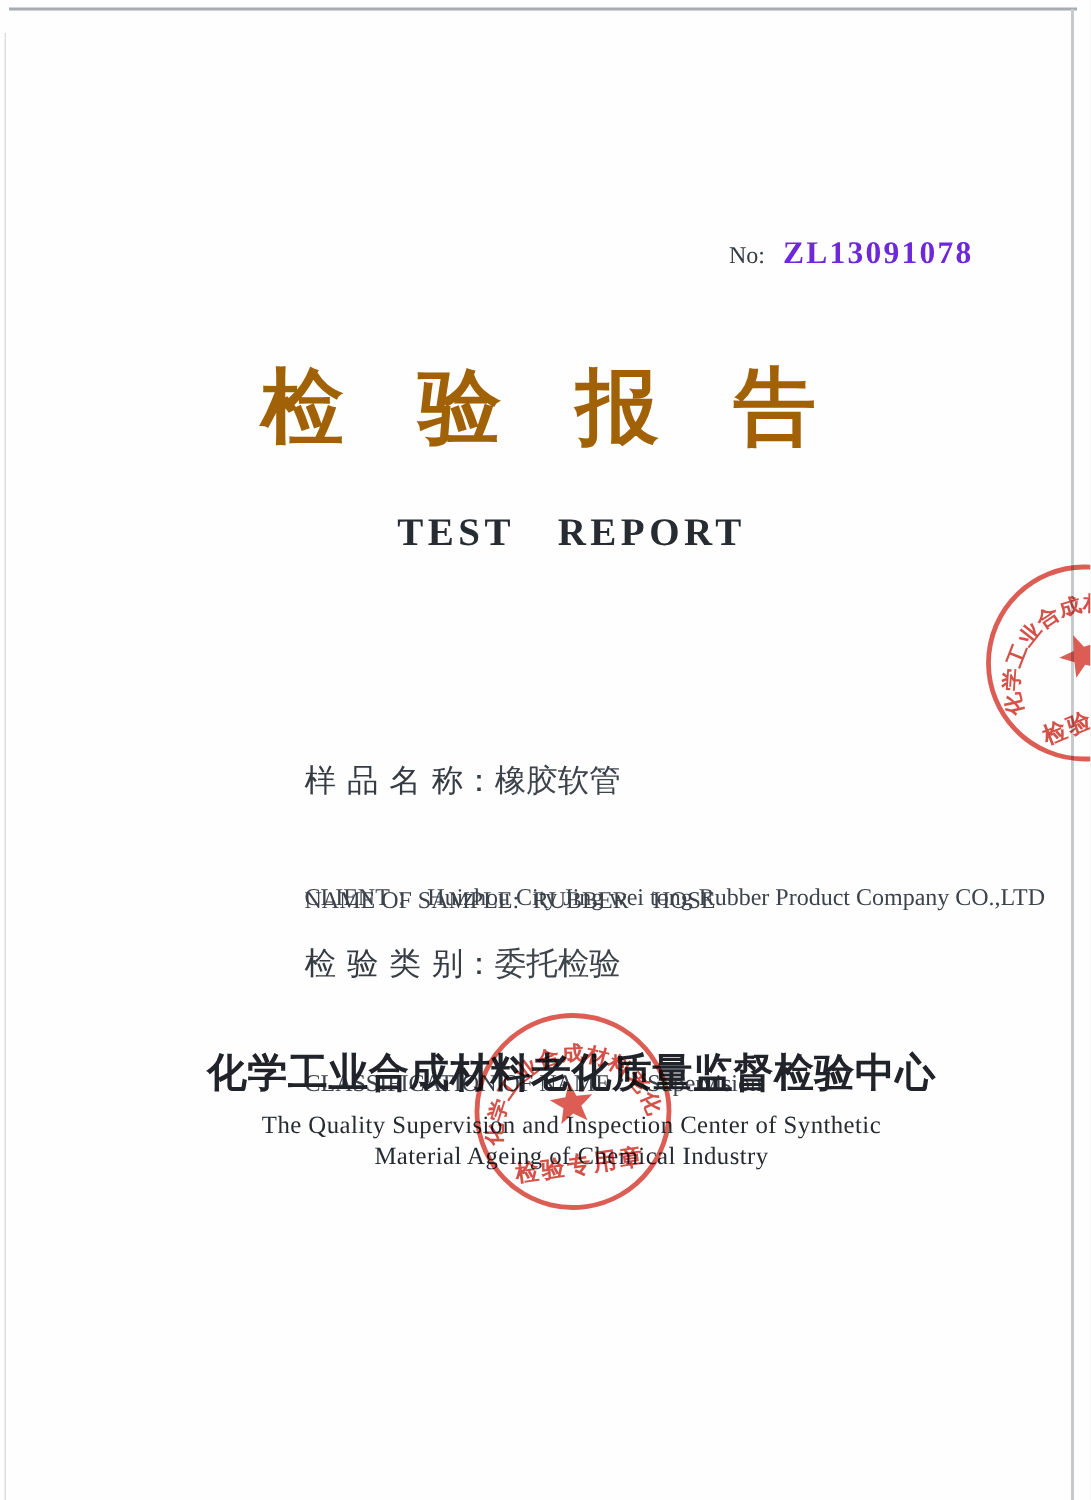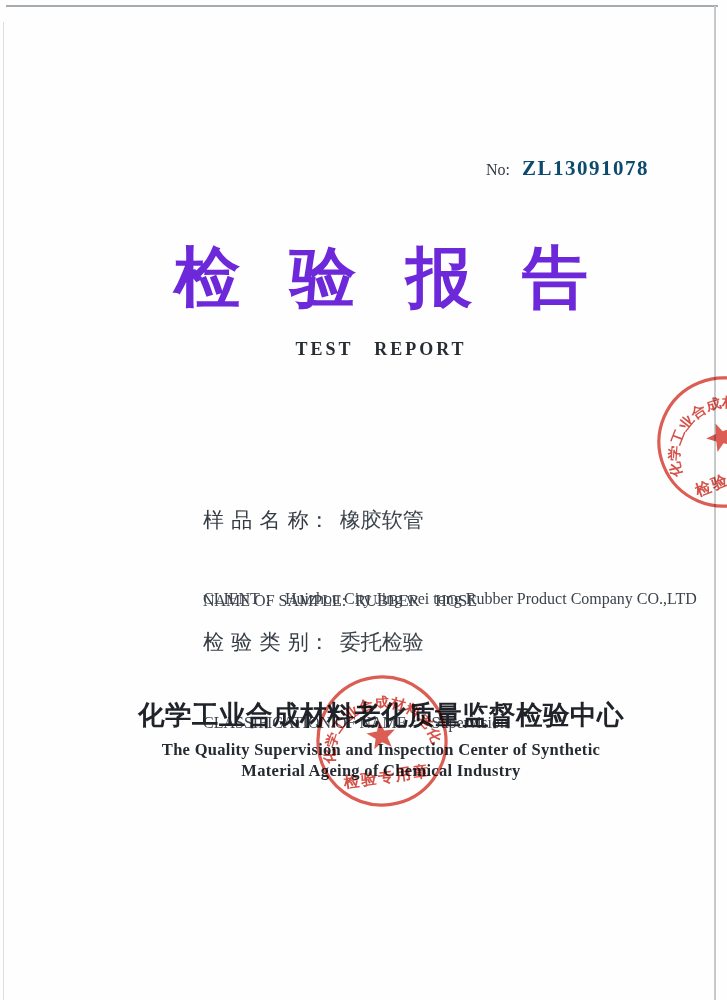--- a/index.html
+++ b/index.html
@@ -9,47 +9,47 @@
     font-family:"Liberation Serif","DejaVu Serif",serif;
     color:#2c3138;
   }
   
   .edge-top{position:absolute;left:6px;top:5px;width:712px;height:2px;background:#979da3;opacity:.85;}
   .edge-right{position:absolute;left:714px;top:6px;width:2px;height:994px;background:#c6cacd;}
   .edge-left{position:absolute;left:3px;top:22px;width:1px;height:978px;background:#dcdee0;}
 
   .report-no{position:absolute;left:470px;top:138px;white-space:pre;}
   .report-no .no-label{font-size:16px;color:#333a42;}
-  .report-no .no-value{font-size:21px;font-weight:bold;letter-spacing:1.5px;margin-left:12px;color:#0c4a6e;}
+  .report-no .no-value{font-size:21px;font-weight:bold;letter-spacing:1.5px;margin-left:12px;color:#6d28d9;}
 
   .title-zh{
     position:absolute;left:174px;top:243px;line-height:1.05;
-    font-size:66px;font-weight:600;letter-spacing:50px;color:#6d28d9;white-space:pre;
+    font-size:55px;font-weight:600;letter-spacing:50px;color:#a16207;white-space:pre;
   }
   .title-en{
     position:absolute;left:381px;top:337px;transform:translateX(-50%);
-    font-size:18px;font-weight:bold;letter-spacing:3px;white-space:pre;color:#272c32;
+    font-size:26px;font-weight:bold;letter-spacing:3px;white-space:pre;color:#272c32;
   }
 
   .field{position:absolute;left:203px;white-space:pre;}
   .field .zh{font-size:21px;line-height:28px;color:#353b43;word-spacing:2px;}
-  .field .zh .val{margin-left:10px;color:#3e444c;font-weight:500;}
+  .field .zh .val{color:#3e444c;font-weight:500;}
   .field .en{font-size:16px;line-height:21px;margin-top:20px;color:#3c434c;}
   .field .en .val{margin-left:9px;}
   .field-1{top:470px;}
   .field-2{top:532px;}
   .field-3{top:592px;}
 
   .institute-zh{
     position:absolute;left:381px;top:697px;transform:translateX(-50%);
     font-size:26.5px;font-weight:700;letter-spacing:.5px;white-space:pre;color:#20242a;
   }
   .institute-en1,.institute-en2{
     position:absolute;left:381px;transform:translateX(-50%);
-    font-size:16.5px;font-weight:bold;letter-spacing:.3px;white-space:pre;color:#262b31;
+    font-size:16.5px;font-weight:normal;letter-spacing:.3px;white-space:pre;color:#262b31;
   }
   .institute-en1{top:740px;}
   .institute-en2{top:761px;}
 
   .stamp{position:absolute;mix-blend-mode:multiply;opacity:.88;}
   .stamp-main{left:297px;top:656px;transform:rotate(-8deg);}
   .stamp-edge{left:638px;top:357px;transform:rotate(-22deg);}
   .stamp-ring{fill:none;stroke:#d8463c;stroke-width:3.2;}
   .stamp-arc-text{fill:#d0392f;font-family:"Liberation Serif","DejaVu Serif",serif;font-weight:bold;}
   .stamp-label{fill:#d0392f;font-size:15.5px;font-weight:bold;letter-spacing:2px;

